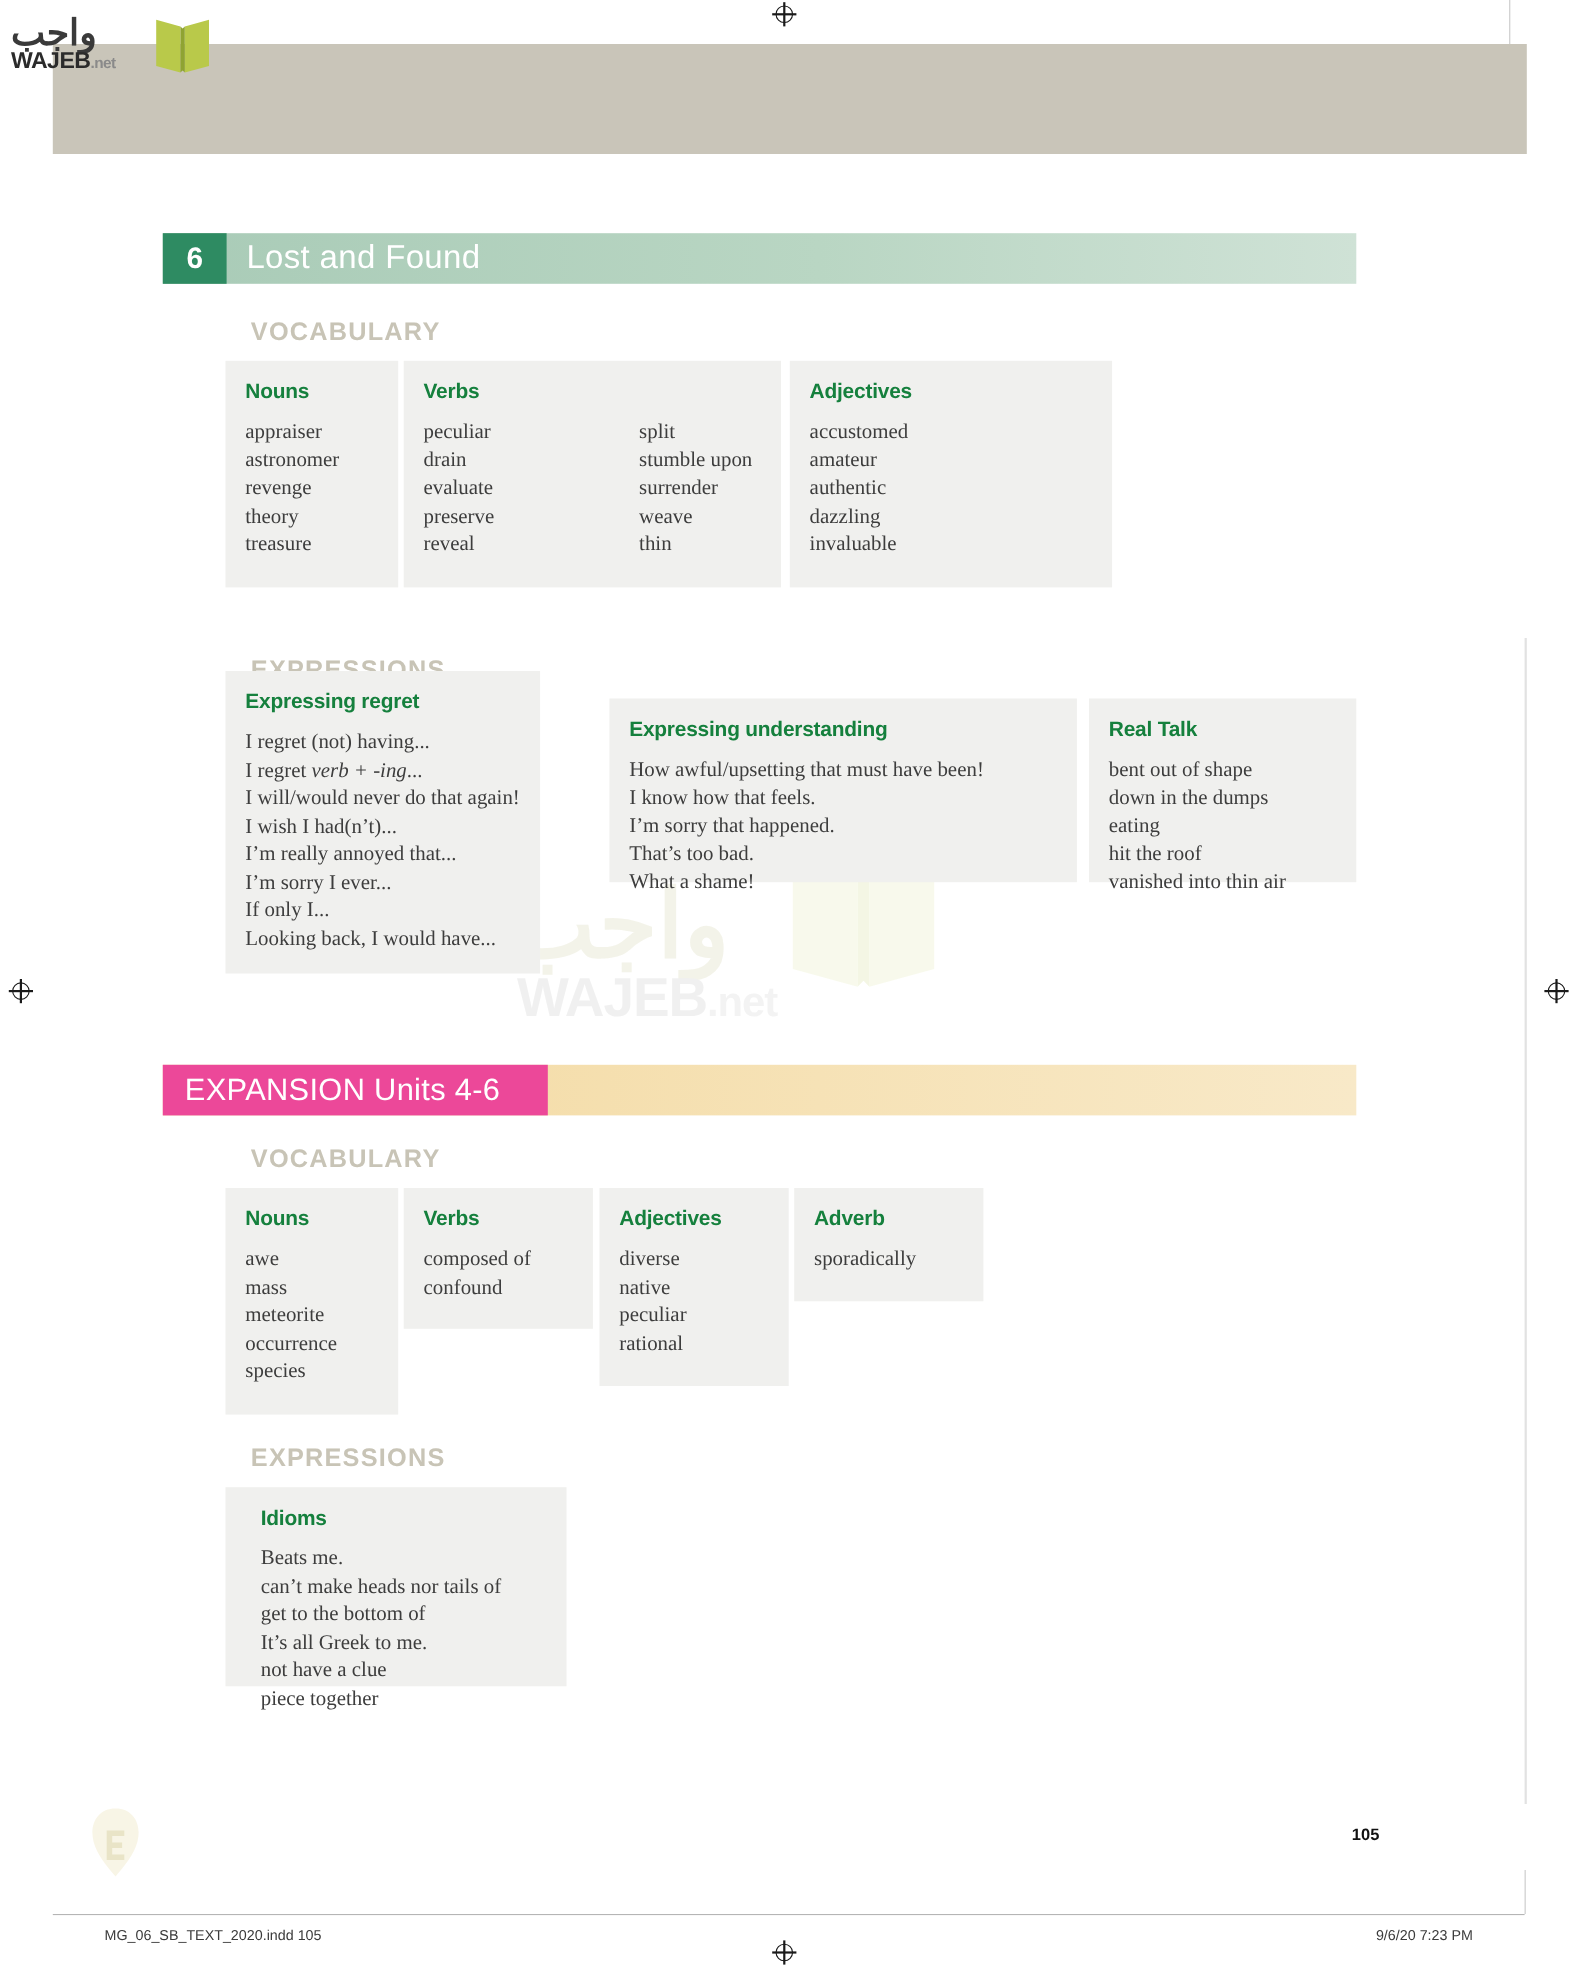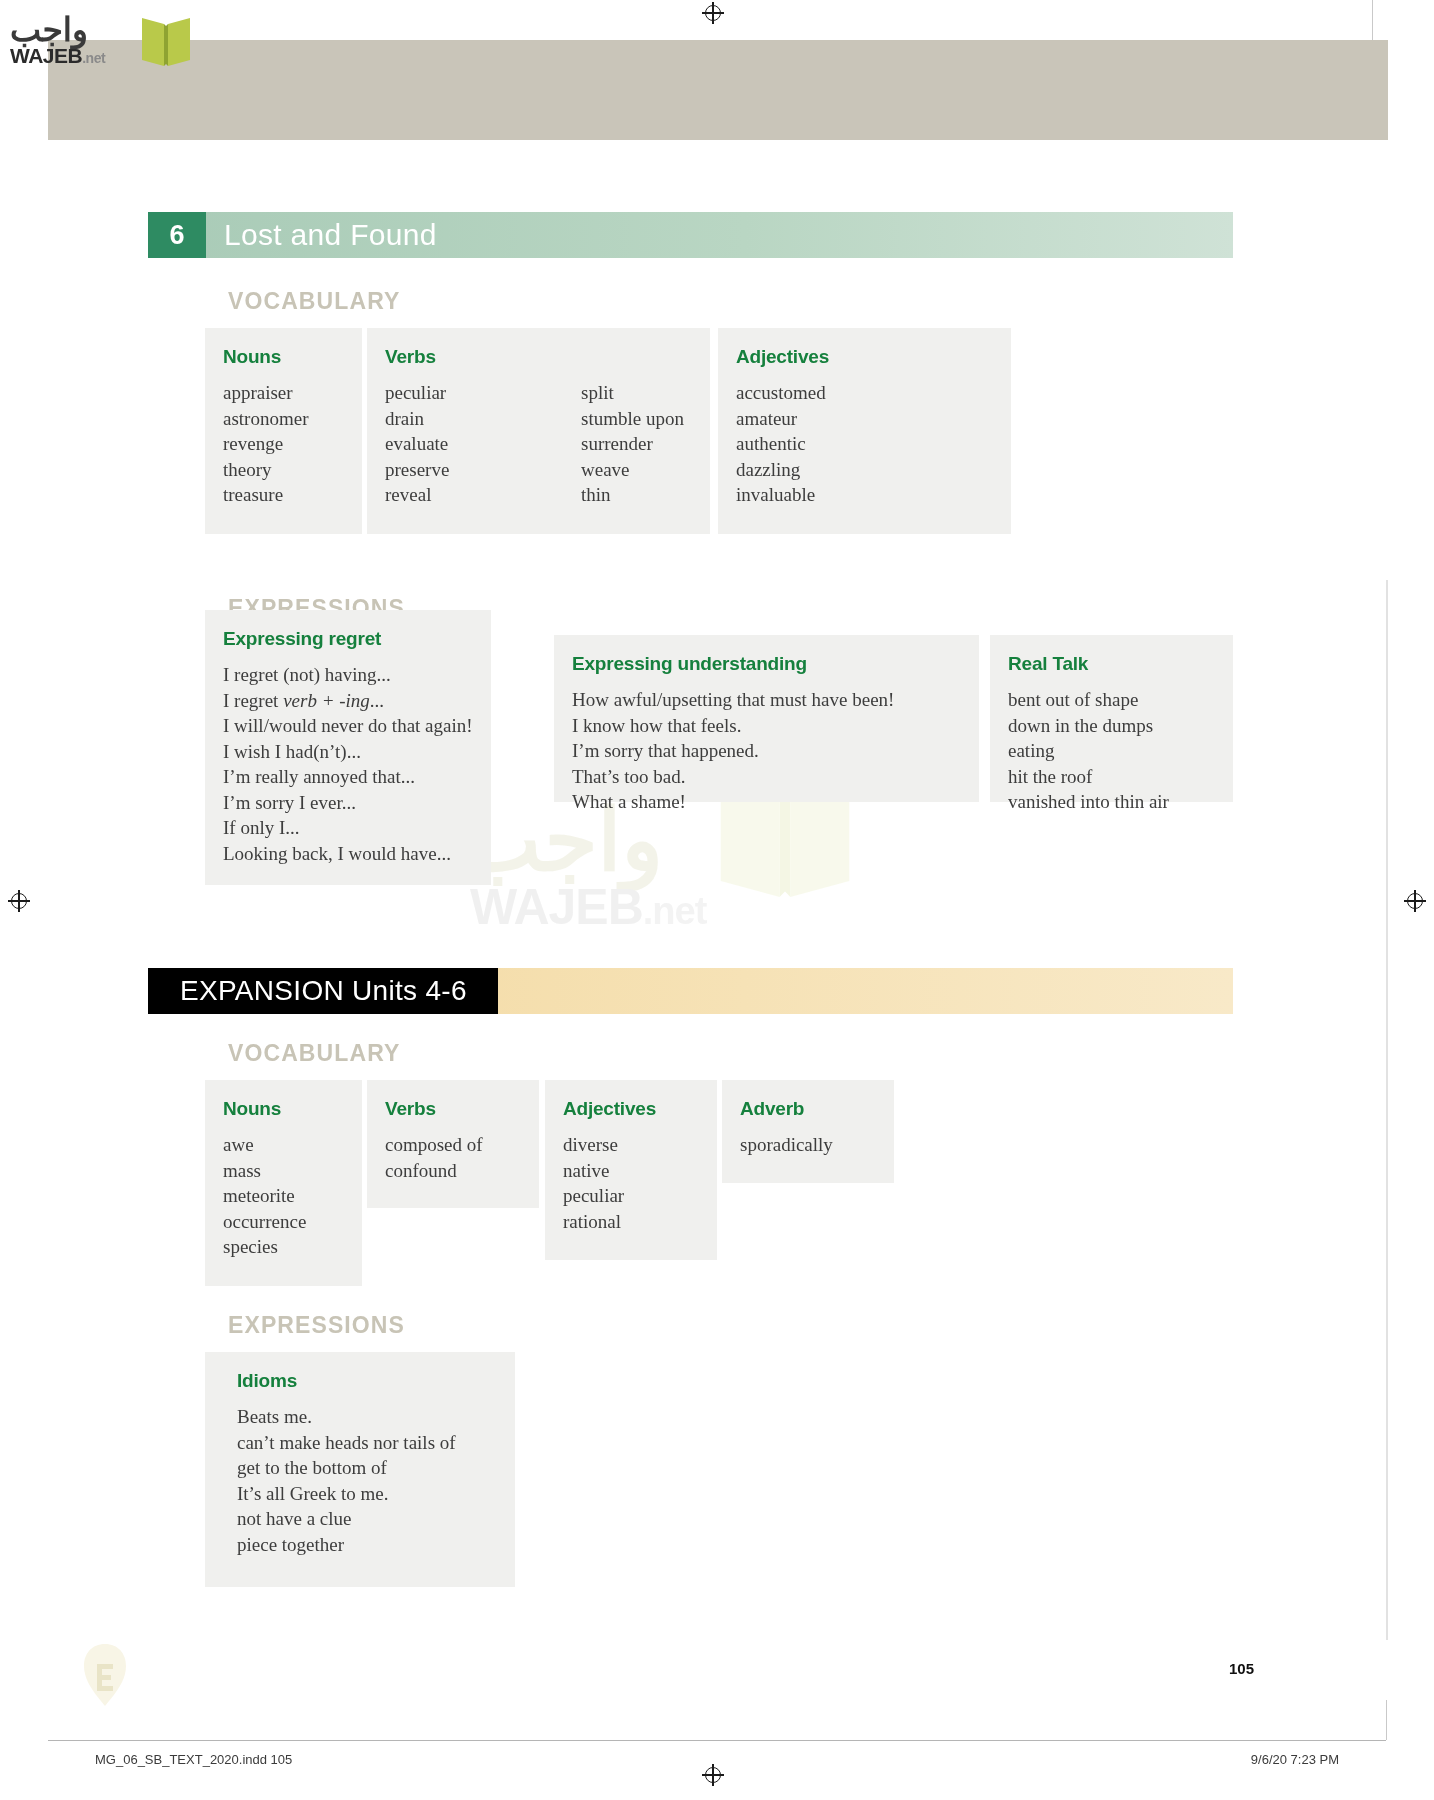--- a/index.html
+++ b/index.html
@@ -36,22 +36,22 @@
   .unit-num{position:absolute;left:148px;top:212px;width:58px;height:46px;background:#2e8b62;
       color:#fff;font-size:27px;font-weight:bold;display:flex;align-items:center;justify-content:center;
       font-family:"Liberation Sans Narrow","Liberation Sans",sans-serif;}
   .unit-title{position:absolute;left:224px;top:212px;height:46px;display:flex;align-items:center;
       color:#ffffff;font-size:30px;letter-spacing:.3px;
       font-family:"Liberation Sans Narrow","Liberation Sans",sans-serif;}
 
   
   .exp-banner{position:absolute;left:148px;top:968px;width:1085px;height:46px;
       background:linear-gradient(to right,#f3d9a0,#f6e2b6 55%,#f8e9c8);}
-  .exp-tag{position:absolute;left:148px;top:968px;width:350px;height:46px;background:#000000;
-      display:flex;align-items:center;padding-left:32px;box-sizing:border-box;
+  .exp-tag{position:absolute;left:148px;top:968px;width:350px;height:46px;background:#ec4899;
+      display:flex;align-items:center;padding-left:20px;box-sizing:border-box;
       color:#ffffff;font-size:28px;letter-spacing:.3px;
       font-family:"Liberation Sans Narrow","Liberation Sans",sans-serif;}
 
   
   .sec-label{position:absolute;color:#c8c4b6;font-size:23px;font-weight:bold;letter-spacing:1.1px;
       font-family:"Liberation Sans Narrow","Liberation Sans",sans-serif;}
 
   
   .box{position:absolute;background:#f0f0ee;box-sizing:border-box;padding:18px 18px 16px 18px;}
   .box h4{margin:0 0 12px 0;font-size:19px;color:#15803d;font-weight:bold;letter-spacing:-.2px;}
@@ -258,21 +258,21 @@
 
 <div class="box" style="left:722px;top:1080px;width:172px;height:103px;">
   <h4>Adverb</h4>
   <ul class="wlist">
     <li>sporadically</li>
   </ul>
 </div>
 
 <div class="sec-label" style="left:228px;top:1312px;">EXPRESSIONS</div>
 
-<div class="box" style="left:205px;top:1352px;width:310px;height:235px;padding-left:32px;">
+<div class="box" style="left:205px;top:1352px;width:310px;height:181px;padding-left:32px;">
   <h4>Idioms</h4>
   <ul class="wlist">
     <li>Beats me.</li>
     <li>can’t make heads nor tails of</li>
     <li>get to the bottom of</li>
     <li>It’s all Greek to me.</li>
     <li>not have a clue</li>
     <li>piece together</li>
   </ul>
 </div>

